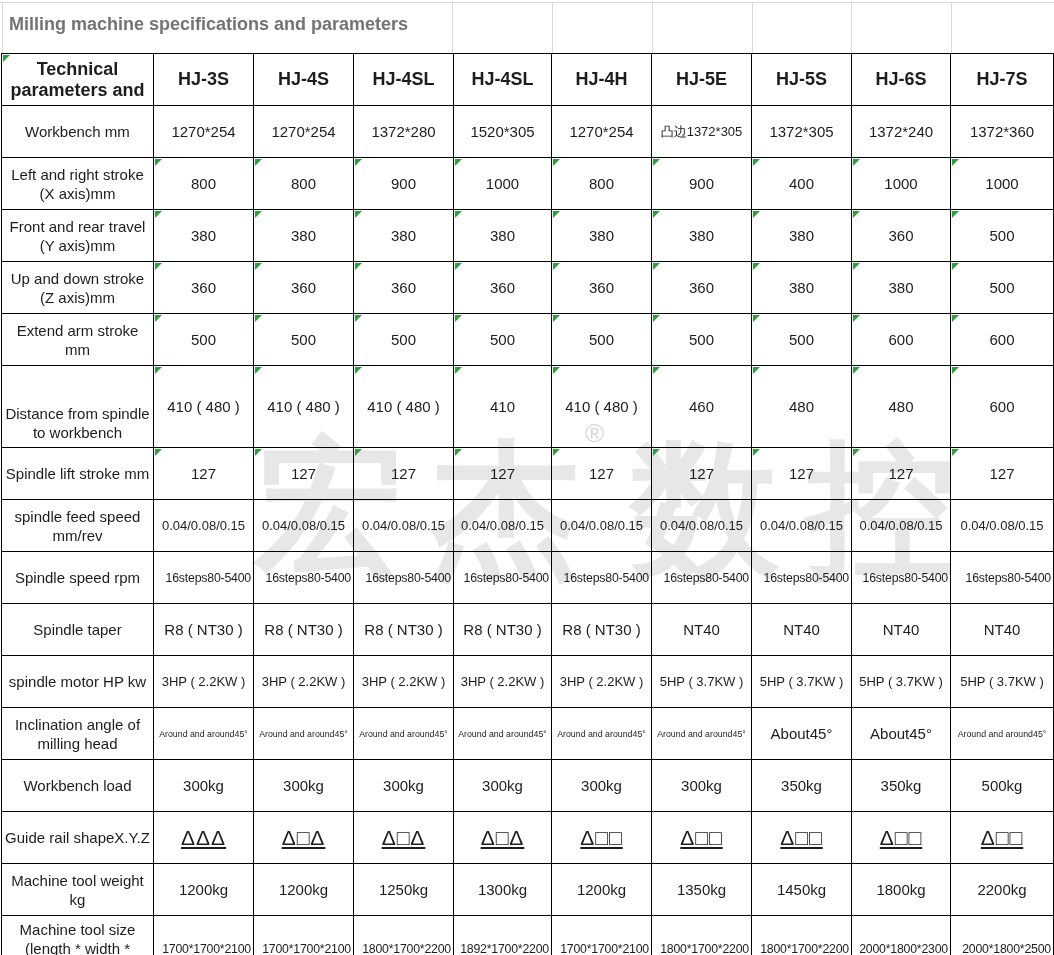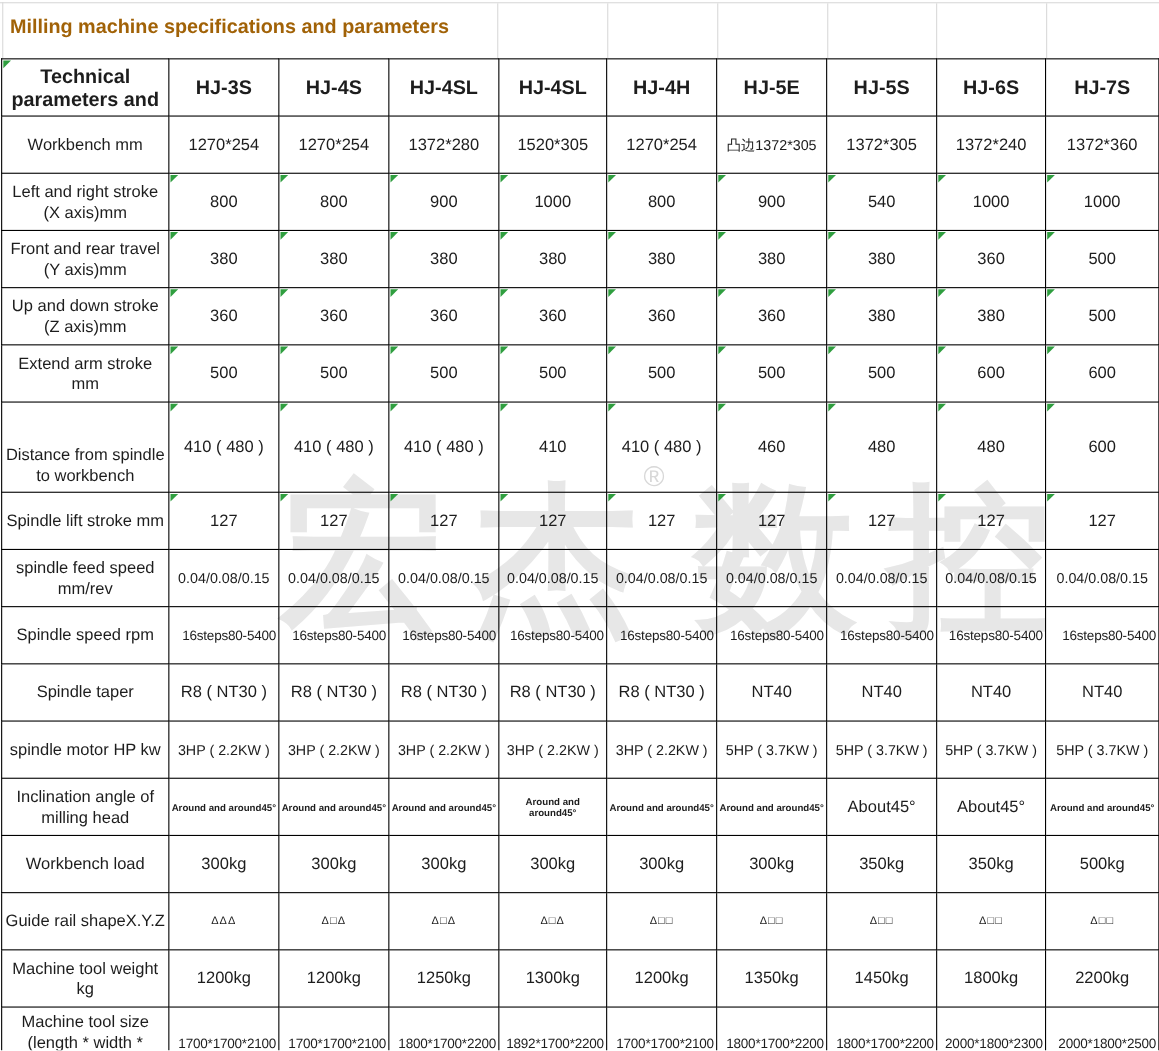--- a/index.html
+++ b/index.html
@@ -8,21 +8,21 @@
     width:1054px;height:955px;
     background:#ffffff;
     font-family:"Liberation Sans","DejaVu Sans",sans-serif;
     color:#1d1d1d;
     overflow:hidden;
   }
   
   .title-strip{position:absolute;left:0;top:0;width:1054px;height:53px;}
   .page-title{
     position:absolute;left:9px;top:14px;
-    font-size:18px;font-weight:bold;color:#a16207;
+    font-size:18px;font-weight:bold;color:#737373;
     white-space:nowrap;letter-spacing:0px;
   }
   .gl-h{position:absolute;left:0;top:2px;width:1054px;height:1px;background:#d9d9d9;}
   .gl-l{position:absolute;left:2px;top:2px;width:1px;height:51px;background:#d9d9d9;}
   .gl-v{position:absolute;top:3px;width:1px;height:50px;background:#d9d9d9;}
   
   .watermark{
     position:absolute;left:255px;top:416px;width:800px;height:185px;
     z-index:1;display:flex;align-items:center;gap:24px;
     color:#e7e7e7;font-weight:bold;pointer-events:none;
@@ -47,22 +47,22 @@
     background:transparent;overflow:hidden;
   }
   table.spec th{font-size:18px;font-weight:bold;height:51px;}
   table.spec td{height:51px;}
   tr.tall td{height:65px;}
   .lbl{font-size:15px;line-height:19px;}
   .lbl-clip{height:50px;overflow:hidden;display:flex;flex-direction:column;justify-content:flex-start;padding-top:7px;box-sizing:border-box;margin-top:31px;}
   .v-normal{font-size:15px;}
   .v-sm{font-size:13px;}
   .v-xs{font-size:12.3px;letter-spacing:-0.2px;text-align:right;}
-  .v-tiny{font-size:8.8px;font-weight:bold;letter-spacing:0;}
-  .v-sym{font-size:10px;letter-spacing:1px;}
+  .v-tiny{font-size:8.8px;font-weight:normal;letter-spacing:0;}
+  .v-sym{font-size:21px;letter-spacing:1px;text-decoration:underline;}
   
   .gt{
     position:absolute;left:1px;top:1px;width:0;height:0;display:block;
     border-top:7px solid #2f9e3f;border-right:7px solid transparent;
   }
 </style>
 </head>
 <body>
 
 <div class="sheet">
@@ -189,21 +189,21 @@
           <td>
             <i class="gt"></i>
             <div class="v-normal">800</div>
           </td>
           <td>
             <i class="gt"></i>
             <div class="v-normal">900</div>
           </td>
           <td>
             <i class="gt"></i>
-            <div class="v-normal">540</div>
+            <div class="v-normal">400</div>
           </td>
           <td>
             <i class="gt"></i>
             <div class="v-normal">1000</div>
           </td>
           <td>
             <i class="gt"></i>
             <div class="v-normal">1000</div>
           </td>
         </tr>

